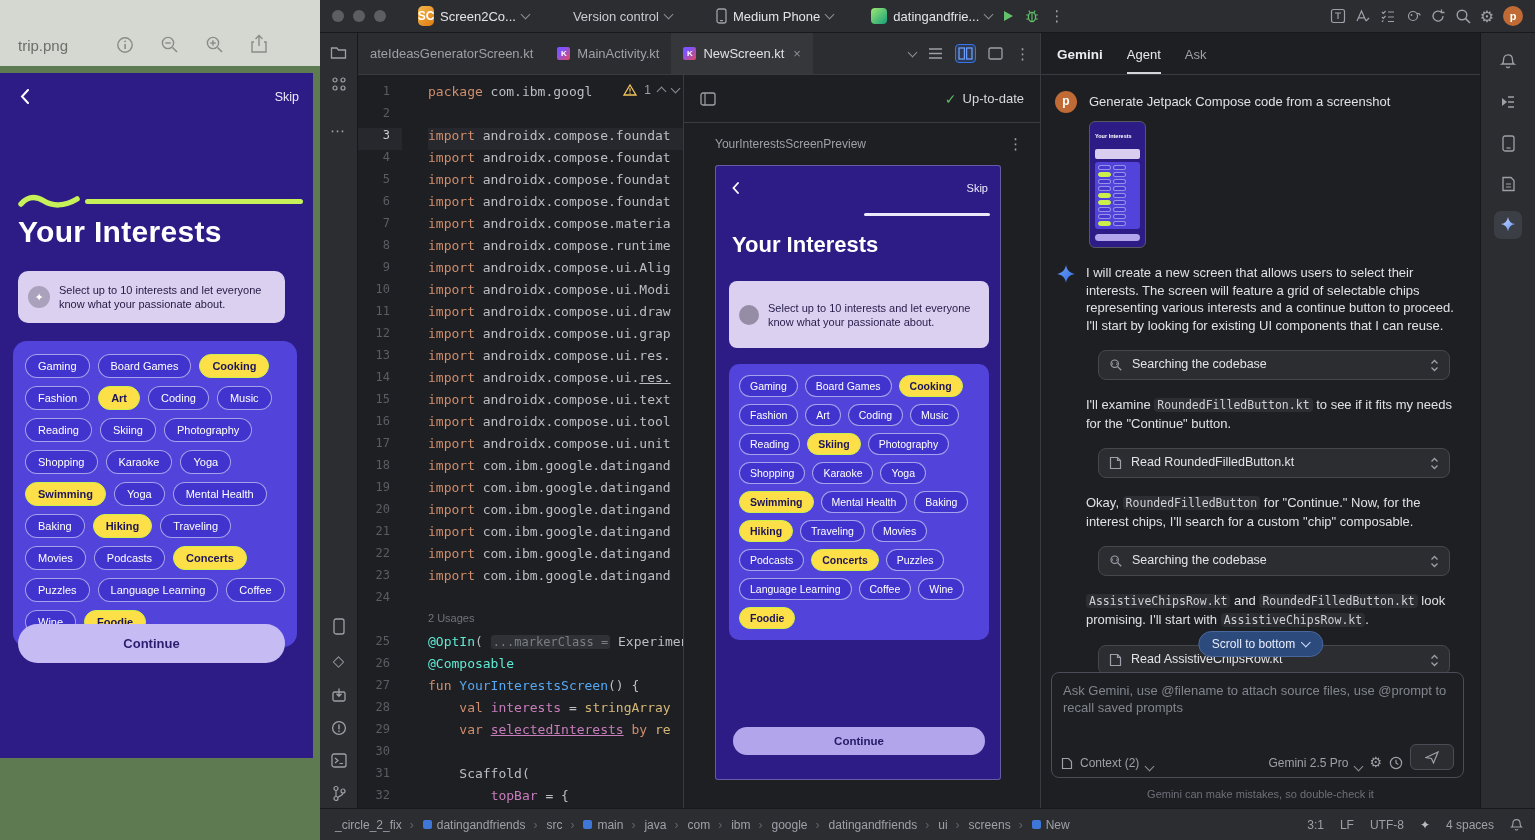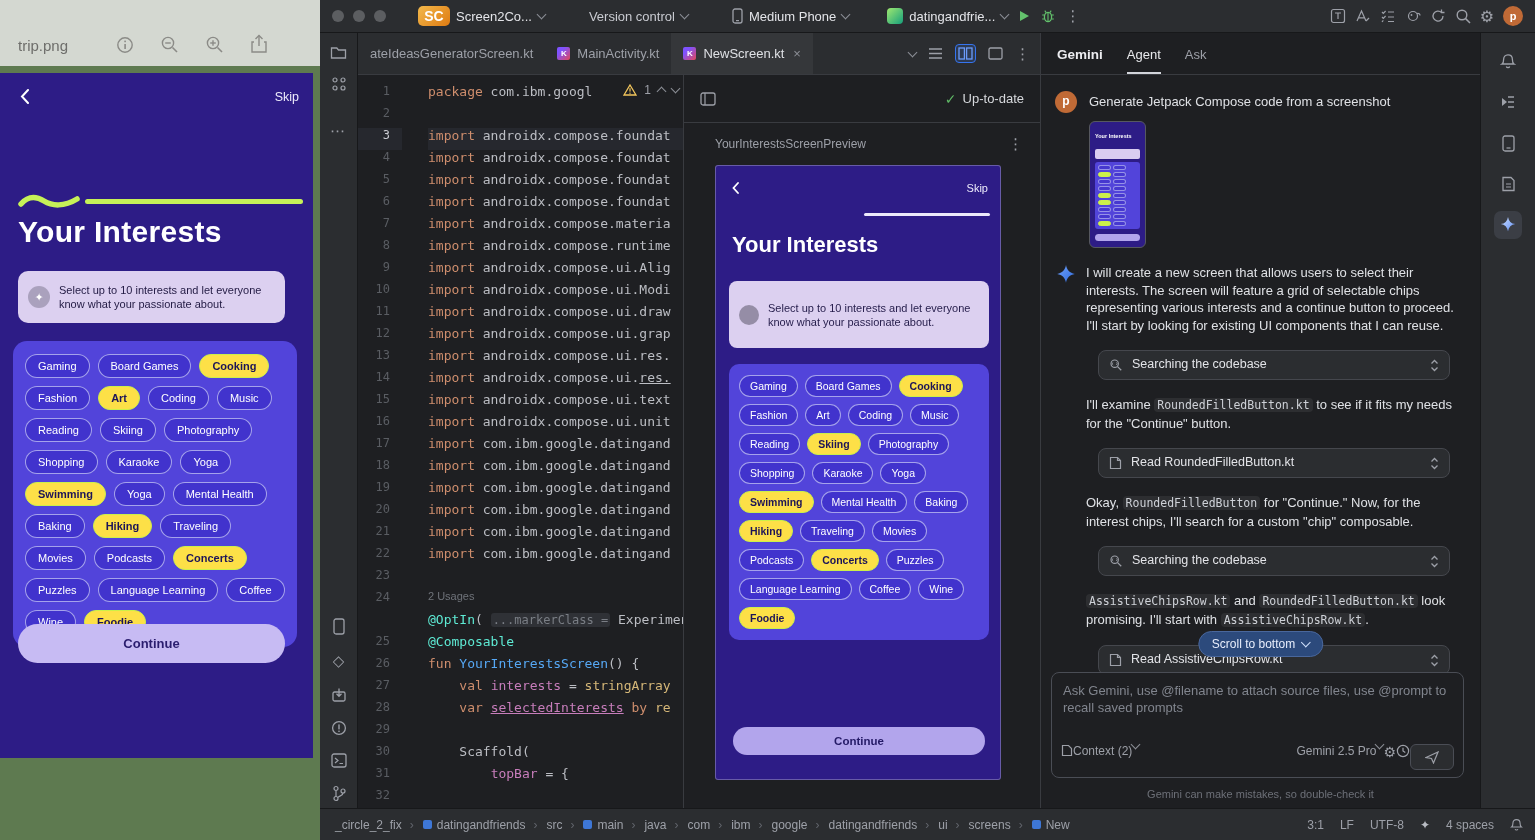--- a/index.html
+++ b/index.html
@@ -30,21 +30,21 @@
 .chips{position:absolute;left:13px;top:268px;width:284px;background:#5244da;border-radius:14px;padding:13px 12px;display:flex;flex-wrap:wrap;gap:8px}
 .chip{padding:5px 12px;border-radius:13px;font-size:11px;color:#fff;background:#4133cd;border:1px solid rgba(232,236,255,.6);white-space:nowrap}
 .chip.sel{background:#fde047;color:#1d1458;border-color:#ccf049;font-weight:700}
 .cont-btn{position:absolute;left:18px;top:551px;width:267px;height:39px;border-radius:20px;background:#c7bbf3;color:#2a1d6e;font-weight:700;font-size:13px;display:flex;align-items:center;justify-content:center}
 
 
 .ide{position:absolute;left:320px;top:0;width:1215px;height:840px;background:#1e1f22}
 .titlebar{position:absolute;left:0;top:0;right:0;height:33px;background:#2b2d30;display:flex;align-items:center;gap:9px;padding:0 12px;font-size:13px;color:#c9cbd1;border-bottom:1px solid #17181a}
 .tl{width:12px;height:12px;border-radius:50%;background:#5c5e61;flex:none}
 .tbitem{display:flex;align-items:center;gap:6px;cursor:default}
-.badge-sc{width:32px;height:20px;border-radius:5px;background:linear-gradient(135deg,#f2b84b,#df7b12);color:#fff;font-size:14px;font-weight:700;display:flex;align-items:center;justify-content:center}
+.badge-sc{width:16px;height:20px;border-radius:5px;background:linear-gradient(135deg,#f2b84b,#df7b12);color:#fff;font-size:12px;font-weight:700;display:flex;align-items:center;justify-content:center}
 .badge-app{width:16px;height:16px;border-radius:4px;background:linear-gradient(135deg,#9fe870,#16a07c)}
 .chev{width:7px;height:7px;border-right:1.5px solid #8c8f96;border-bottom:1.5px solid #8c8f96;transform:rotate(45deg);margin-top:-3px;flex:none}
 .sp{flex:1}
 .ticon{color:#9da0a8}
 .avatar{width:20px;height:20px;border-radius:50%;background:#c06a36;color:#fff;font-size:11px;font-weight:700;display:flex;align-items:center;justify-content:center}
 
 .rail-l{position:absolute;left:0;top:33px;bottom:32px;width:38px;background:#2b2d30;border-right:1px solid #17181a}
 .rail-l .top{display:flex;flex-direction:column;align-items:center;padding-top:12px;gap:16px}
 .rail-l .bot{position:absolute;bottom:6px;left:0;right:0;display:flex;flex-direction:column;align-items:center;gap:17px}
 .rlic{color:#9da0a8}
@@ -112,21 +112,21 @@
 .acol{flex:1;min-width:0}
 .acol p{margin:0 0 16px}
 .toolcard{height:30px;border:1px solid #45474d;background:#2b2d30;border-radius:8px;display:flex;align-items:center;gap:9px;padding:0 10px;margin:0 12px 16px;color:#e3e4e8;font-size:12.5px}
 .tc-right{margin-left:auto;color:#9da0a8}
 code{font-family:"DejaVu Sans Mono",monospace;font-size:11.5px;background:rgba(255,255,255,.07);padding:0 3px;border-radius:4px;color:#ced1d7}
 .pill{position:absolute;left:50%;transform:translateX(-50%);bottom:151px;background:#2c4a7c;border:1px solid #49679c;color:#e8eefc;font-size:12px;padding:5px 13px;border-radius:14px;display:flex;align-items:center;gap:7px;z-index:3}
 .pill .chev{border-color:#cfe0fb}
 .composer{position:absolute;left:10px;right:16px;bottom:30px;height:106px;border:1px solid #4a4d55;border-radius:8px;background:#1e1f22;padding:9px 11px;z-index:2}
 .composer textarea{width:100%;height:50px;background:transparent;border:none;outline:none;resize:none;color:#dfe1e5;font:13px/17px "Liberation Sans",sans-serif}
 .composer textarea::placeholder{color:#81858e}
-.crow{position:absolute;left:9px;right:9px;bottom:7px;display:flex;align-items:flex-start;gap:0;color:#9da0a8;font-size:12px}
+.crow{position:absolute;left:9px;right:9px;bottom:7px;display:flex;align-items:flex-end;gap:7px;color:#9da0a8;font-size:12px}
 .send{width:44px;height:26px;border:1px solid #4a4d55;background:#2b2d30;border-radius:6px;display:flex;align-items:center;justify-content:center;color:#9da0a8}
 .gfoot{position:absolute;bottom:8px;left:0;right:0;text-align:center;color:#6d7078;font-size:11px}
 
 
 .status{position:absolute;left:0;right:0;bottom:0;height:32px;background:#2b2d30;border-top:1px solid #17181a;display:flex;align-items:center;padding:0 12px;font-size:12px;color:#9da0a8;gap:2px;white-space:nowrap;overflow:hidden}
 .crumbs{display:flex;align-items:center;gap:2px;overflow:hidden}
 .crumb{display:flex;align-items:center;gap:5px;padding:0 3px}
 .crumb .sep{color:#61646b;margin-right:4px}
 .crumbs .crumb:nth-of-type(1) .sep{display:none}
 .crumb .cicon{display:none}
@@ -471,20 +471,21 @@
         <div class="cline"><span class="kw">import</span> androidx.compose.foundat</div>
         <div class="cline"><span class="kw">import</span> androidx.compose.materia</div>
         <div class="cline"><span class="kw">import</span> androidx.compose.runtime</div>
         <div class="cline"><span class="kw">import</span> androidx.compose.ui.Alig</div>
         <div class="cline"><span class="kw">import</span> androidx.compose.ui.Modi</div>
         <div class="cline"><span class="kw">import</span> androidx.compose.ui.draw</div>
         <div class="cline"><span class="kw">import</span> androidx.compose.ui.grap</div>
         <div class="cline"><span class="kw">import</span> androidx.compose.ui.res.</div>
         <div class="cline"><span class="kw">import</span> androidx.compose.ui.<span class="ulm">res.</span></div>
         <div class="cline"><span class="kw">import</span> androidx.compose.ui.text</div>
+        <div class="cline"><span class="kw">import</span> androidx.compose.ui.tool</div>
         <div class="cline"><span class="kw">import</span> androidx.compose.ui.unit</div>
         <div class="cline"><span class="kw">import</span> com.ibm.google.datingand</div>
         <div class="cline"><span class="kw">import</span> com.ibm.google.datingand</div>
         <div class="cline"><span class="kw">import</span> com.ibm.google.datingand</div>
         <div class="cline"><span class="kw">import</span> com.ibm.google.datingand</div>
         <div class="cline"><span class="kw">import</span> com.ibm.google.datingand</div>
         <div class="cline"><span class="kw">import</span> com.ibm.google.datingand</div>
         <div class="cline"></div>
         <div class="cline usages">2 Usages</div>
         <div class="cline"><span class="ann">@OptIn</span>( <span class="inlay">...markerClass =</span> Experiment</div>

